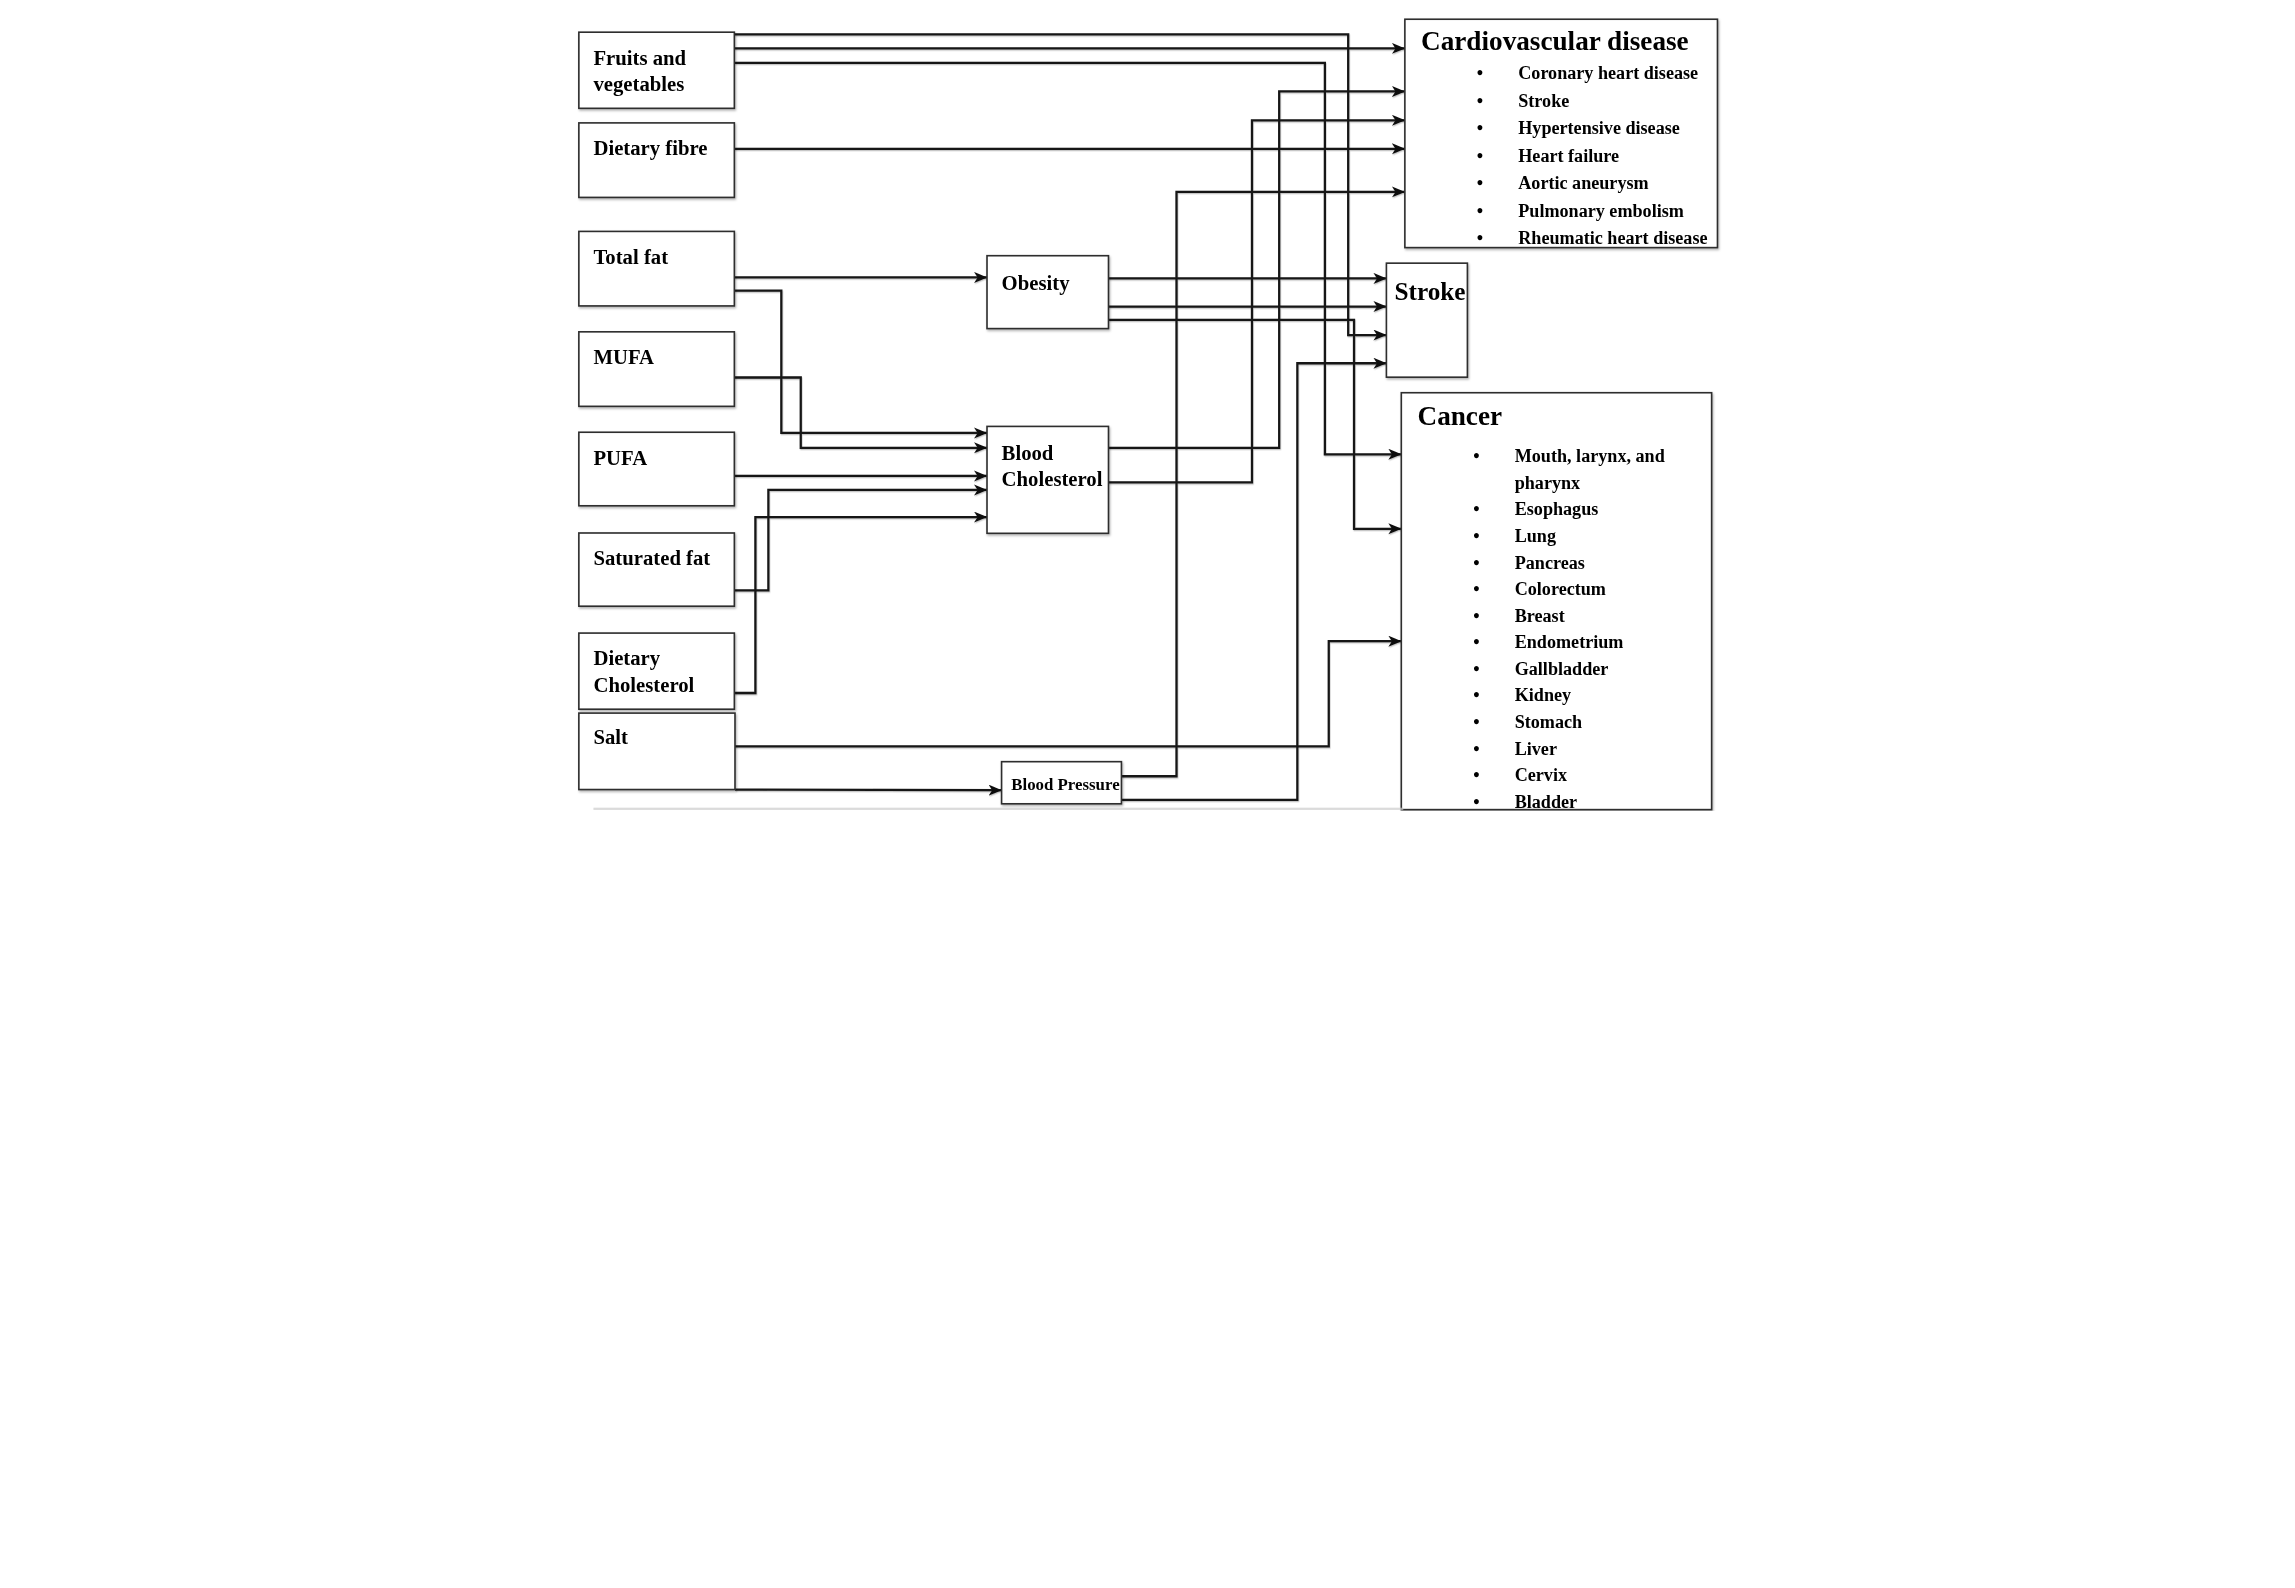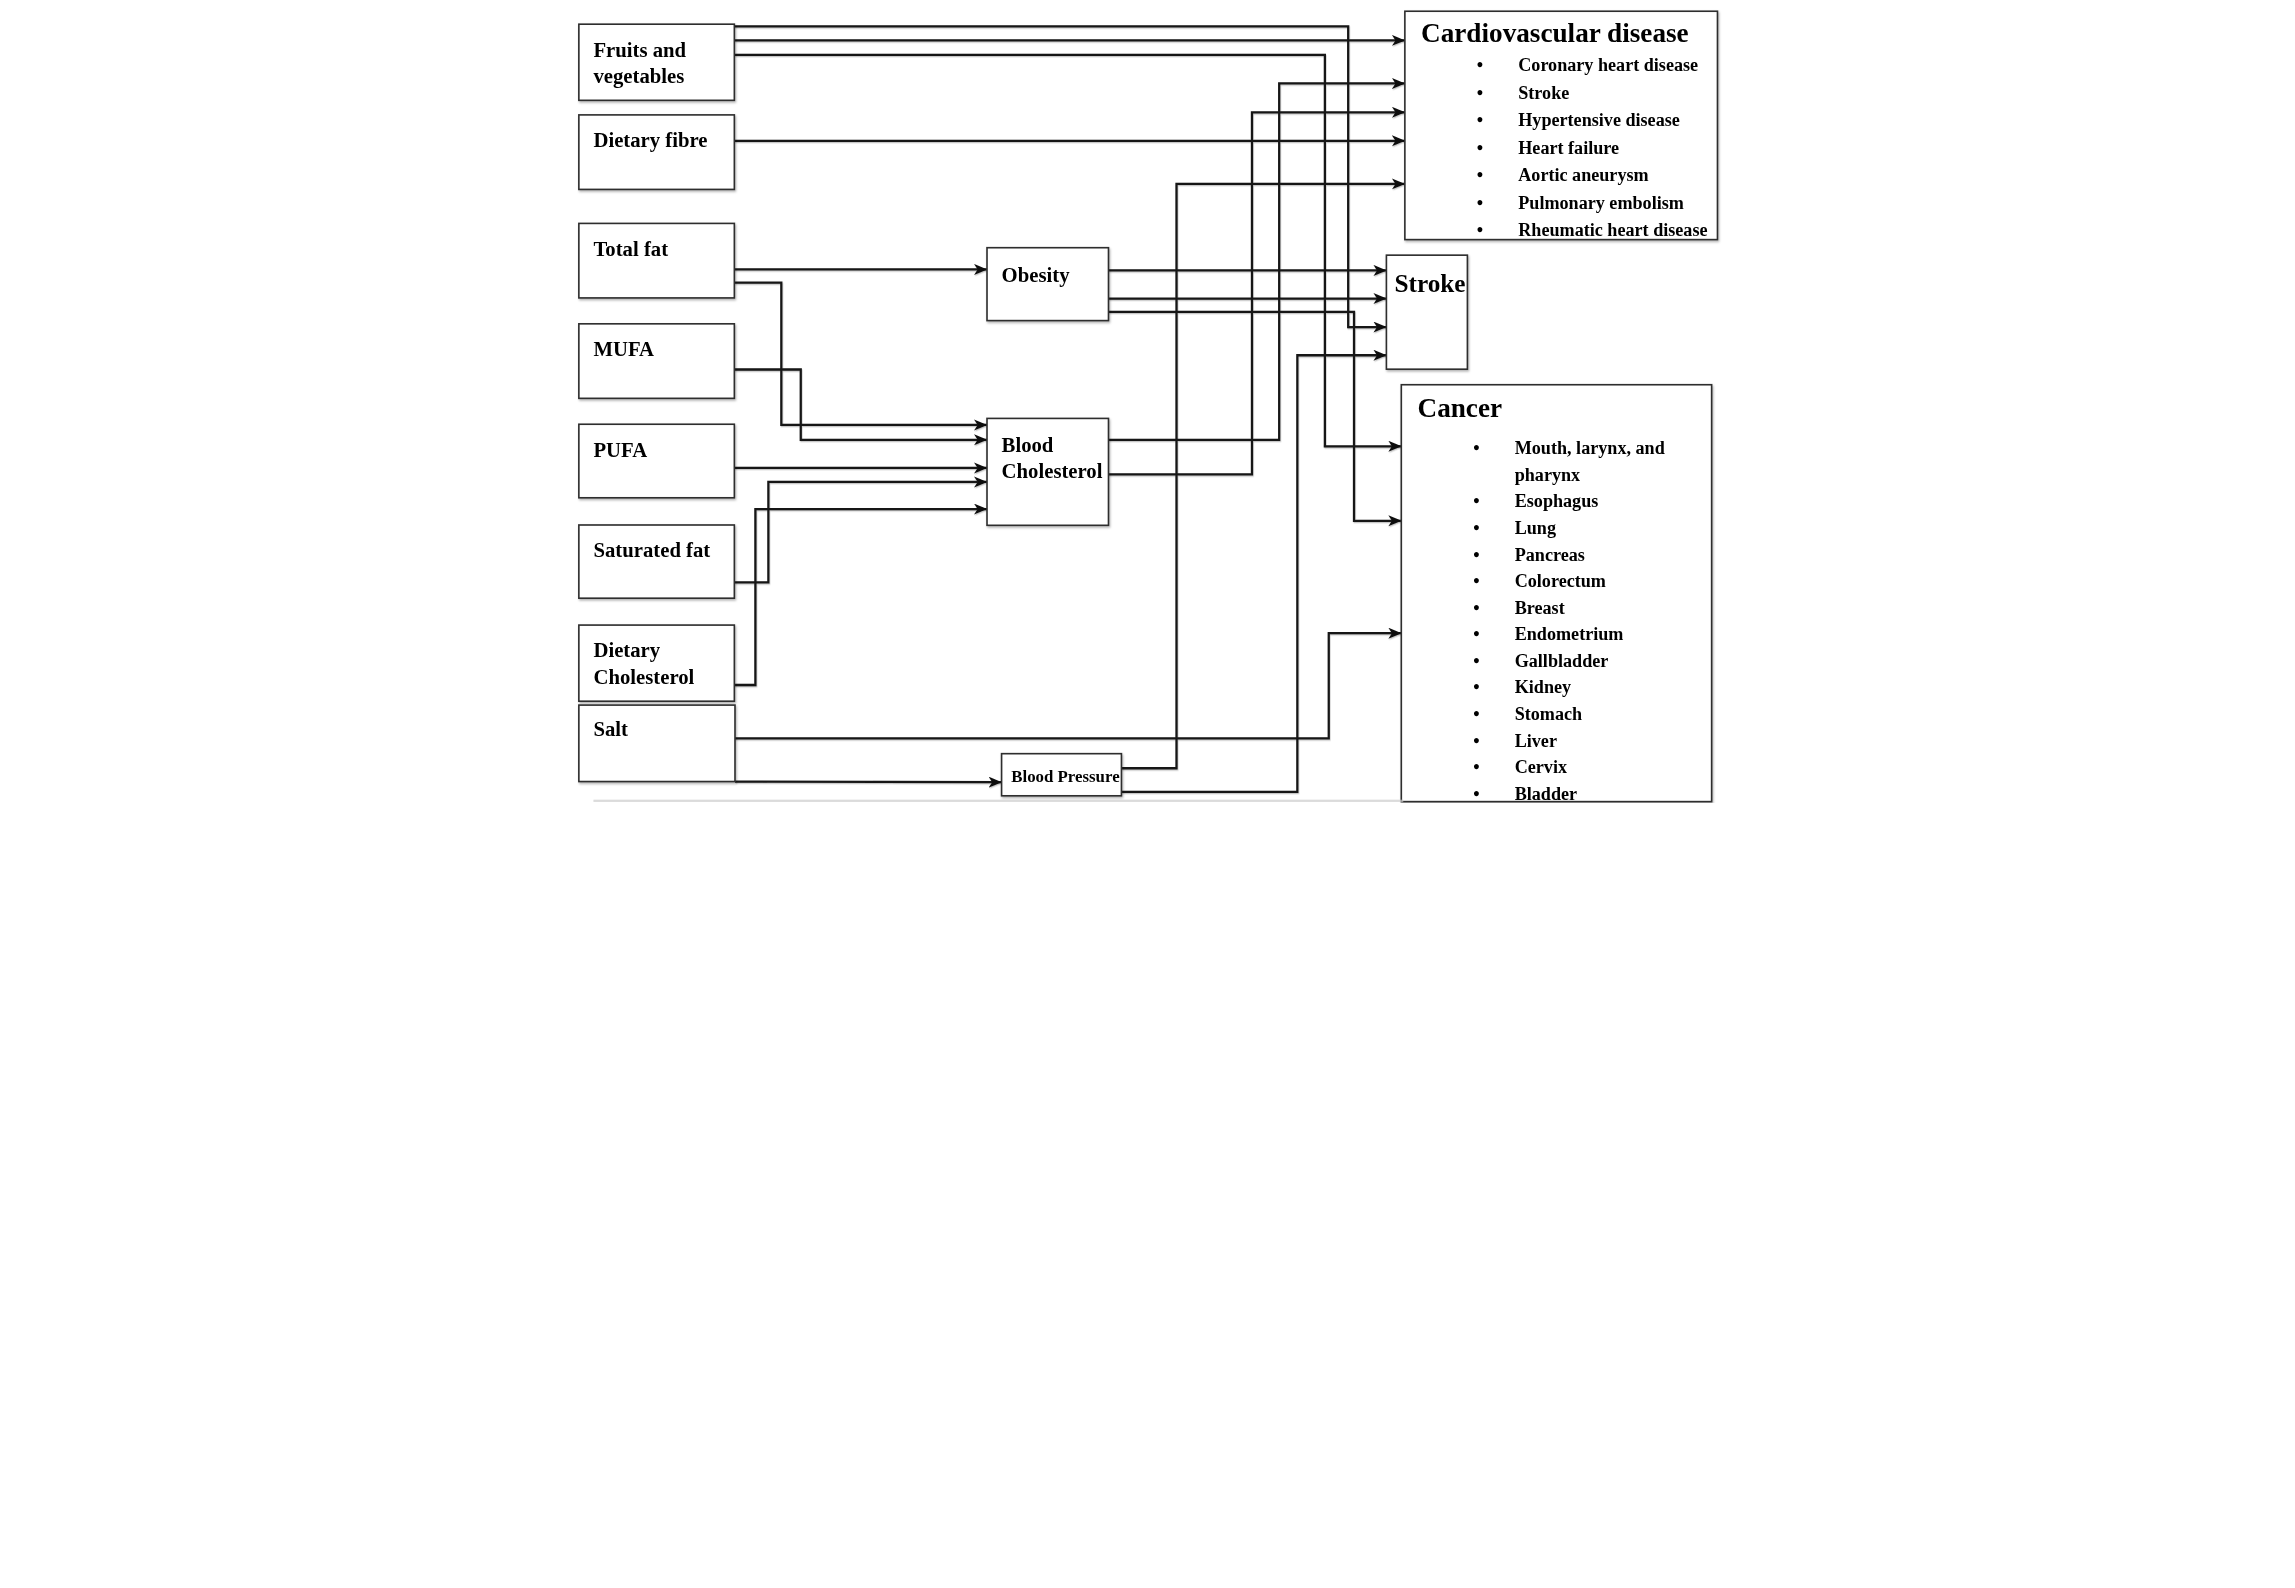--- a/index.html
+++ b/index.html
@@ -1,19 +1,19 @@
 <!DOCTYPE html>
 <html style="font-size:10.4px"><head>
 <meta charset="utf-8">
 <style>
   html,body{margin:0;padding:0;background:#ffffff;}
   .stage{
     width:1148px;            
     max-width:100%;
-    margin:8px auto;
+    margin:16px auto;
     background:#6d28d9;
   }
   svg{display:block;width:100%;height:auto;background:#ffffff;}
   .box{fill:#ffffff;stroke:#2e2e2e;stroke-width:5;}
   .edge{fill:none;stroke:#161616;stroke-width:7;}
   text{
     font-family:"Liberation Serif","DejaVu Serif",serif;
     fill:#000000;
   }
   .node-label{font-weight:bold;}

